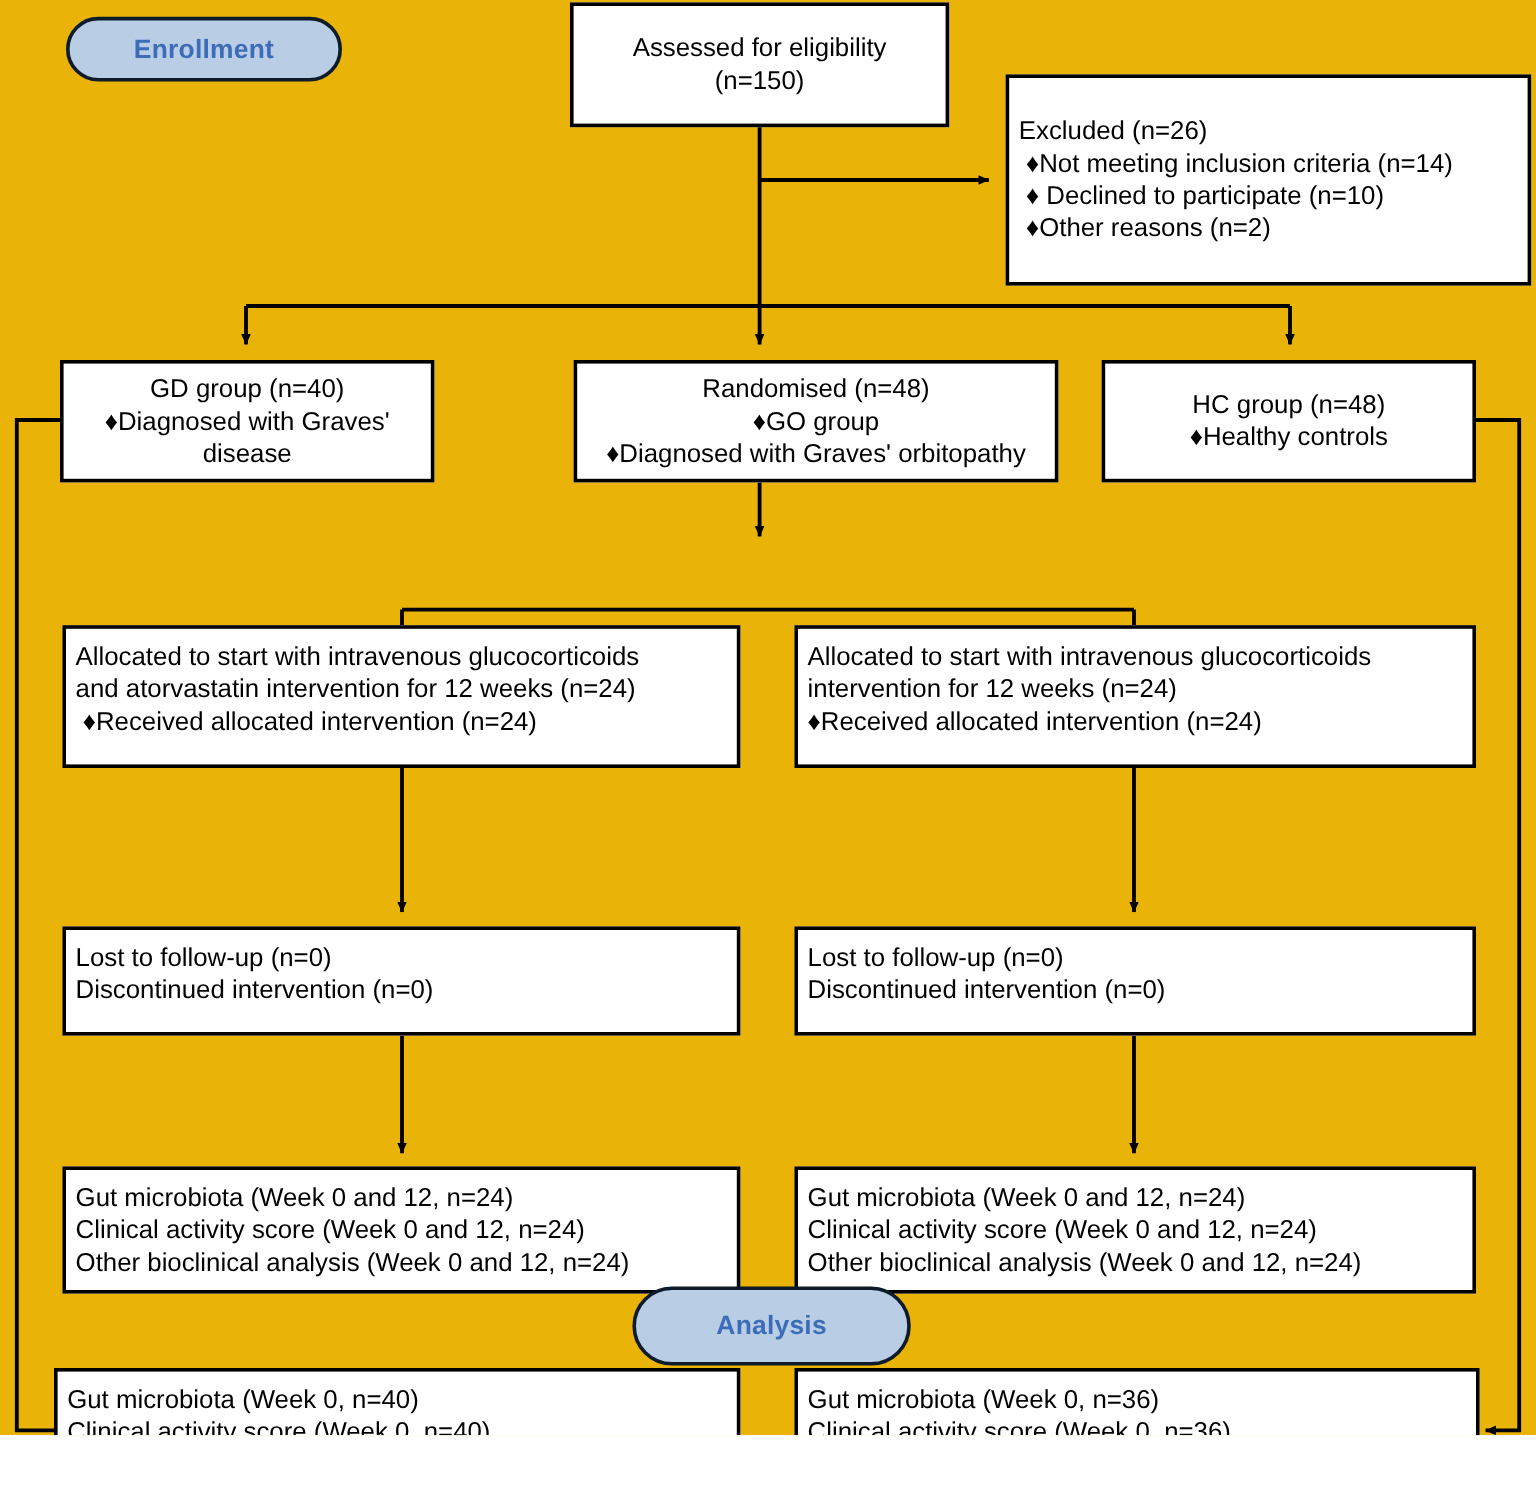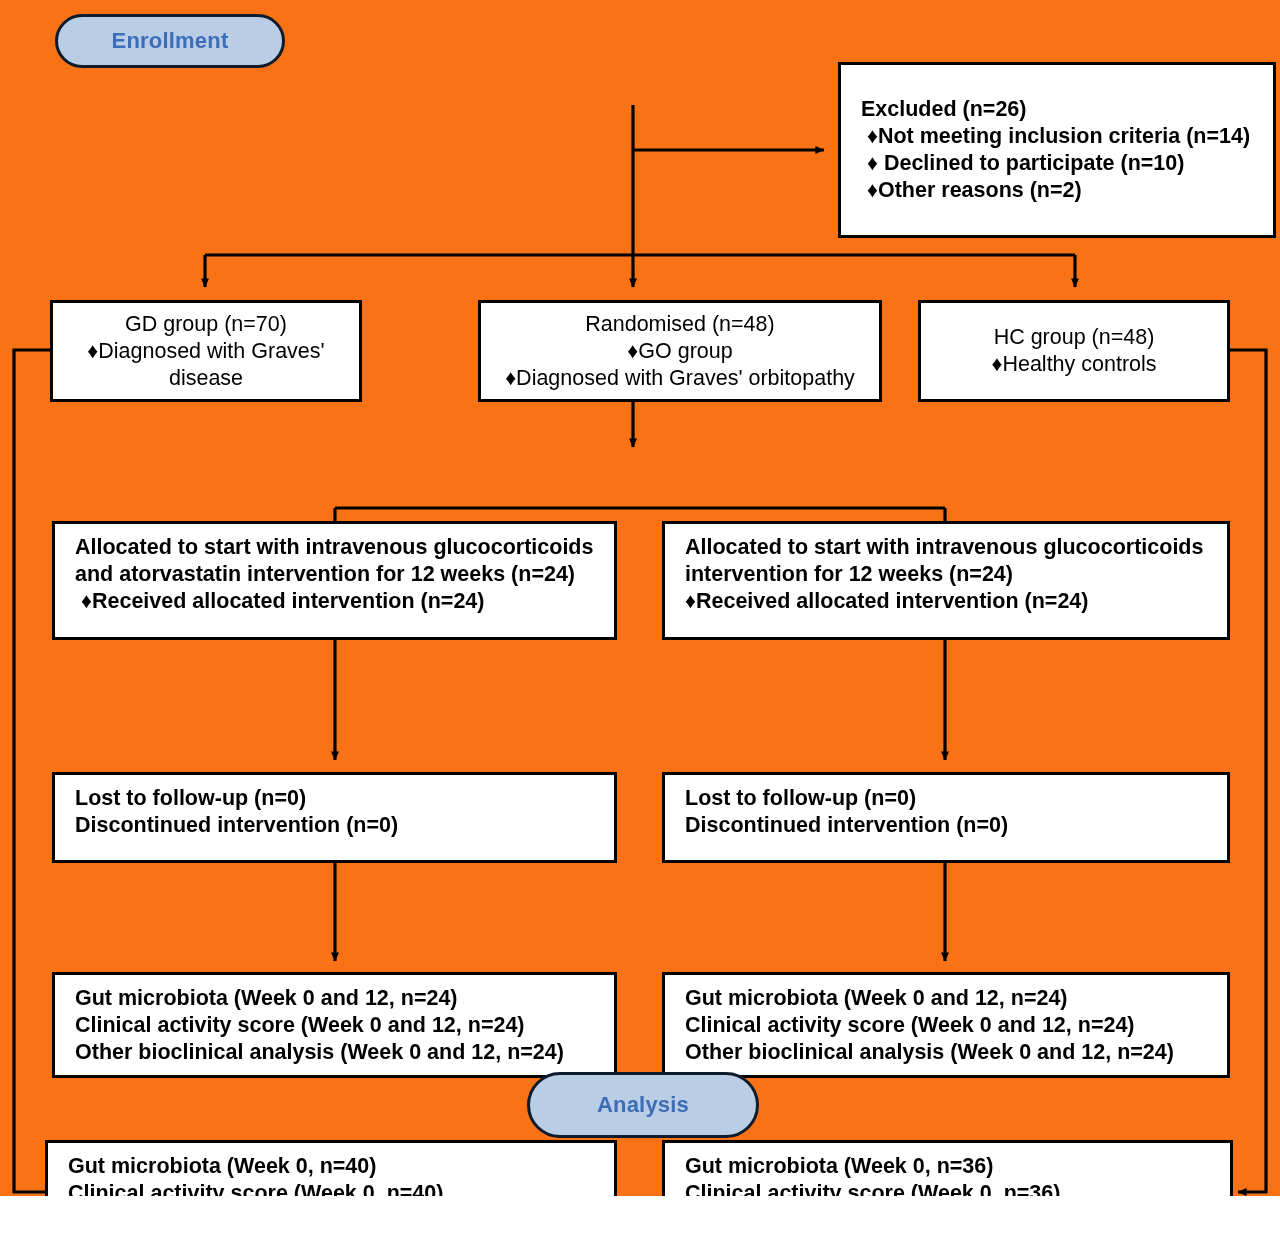--- a/index.html
+++ b/index.html
@@ -1,27 +1,27 @@
 <!DOCTYPE html>
 <html><head>
 <meta charset="utf-8">
 <style>
   html,body{margin:0;padding:0;background:#ffffff;}
   body{font-family:"Liberation Sans", sans-serif;}
-  #stage{position:relative;width:1280px;height:1196px;background:#f97316;overflow:hidden;}
+  #stage{position:relative;width:1280px;height:1196px;background:#eab308;overflow:hidden;}
   #stage svg{position:absolute;left:0;top:0;width:1280px;height:1250px;}
   .node{position:absolute;box-sizing:border-box;background:#ffffff;border:3px solid #000000;}
   .node .txt{font-size:21.5px;line-height:27px;color:#000;white-space:pre-wrap;}
   .ctr .txt{text-align:center;}
   .lft .txt{text-align:left;}
   .pill{position:absolute;box-sizing:border-box;background:#b9cde5;
         border:3px solid #0d1b2a;border-radius:999px;display:flex;
         align-items:center;justify-content:center;z-index:5;}
   .pill .txt{font-size:22px;font-weight:bold;color:#3d6cb9;letter-spacing:.2px;}
-  .pad{padding:10px 20px;font-weight:bold;}
+  .pad{padding:10px 8px;}
 </style>
 </head>
 <body>
 
 <div id="stage">
 
   <svg viewBox="0 0 1280 1250" aria-hidden="true">
     <defs>
       <marker id="ah" markerWidth="10" markerHeight="10" refX="8.6" refY="4" orient="auto" markerUnits="userSpaceOnUse">
         <path d="M0,0 L9,4 L0,8 z" fill="#000"></path>
@@ -58,30 +58,34 @@
   <div class="pill" style="left:55px;top:14px;width:230px;height:54px;">
     <span class="txt">Enrollment</span>
   </div>
 
 
 
   <div class="pill" style="left:527px;top:1072px;width:232px;height:66px;">
     <span class="txt">Analysis</span>
   </div>
 
+  <div class="node ctr" style="left:475px;top:2px;width:316px;height:104px;display:flex;align-items:center;justify-content:center;">
+    <span class="txt">Assessed for eligibility
+(n=150)</span>
+  </div>
 
   <div class="node lft pad" style="left:838px;top:62px;width:438px;height:176px;display:flex;align-items:center;">
     <span class="txt">Excluded (n=26)
  ♦Not meeting inclusion criteria (n=14)
  ♦ Declined to participate (n=10)
  ♦Other reasons (n=2)</span>
   </div>
 
   <div class="node ctr" style="left:50px;top:300px;width:312px;height:102px;display:flex;align-items:center;justify-content:center;">
-    <span class="txt">GD group (n=70)
+    <span class="txt">GD group (n=40)
 ♦Diagnosed with Graves'
 disease</span>
   </div>
 
   <div class="node ctr" style="left:430px;top:300px;width:404px;height:102px;display:flex;align-items:center;justify-content:center;margin-left:48px;">
     <span class="txt">Randomised (n=48)
 ♦GO group
 ♦Diagnosed with Graves' orbitopathy</span>
   </div>
 

